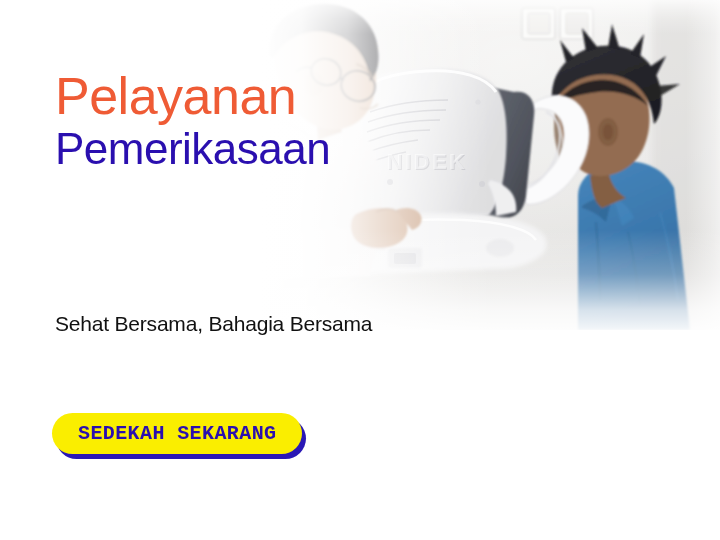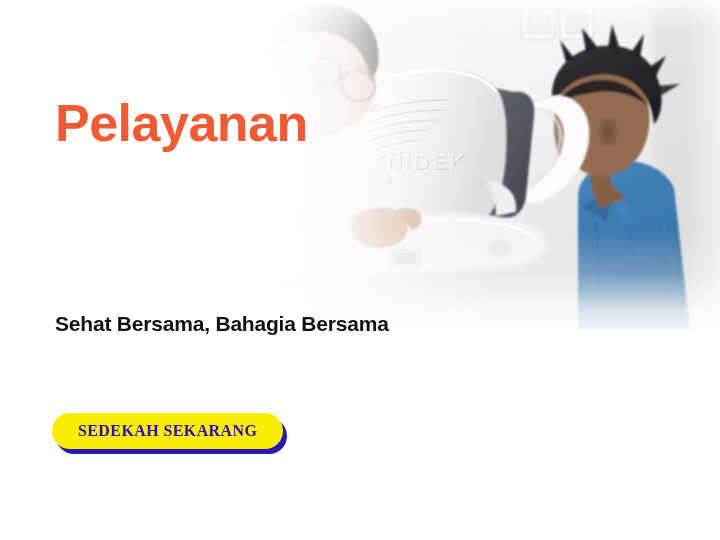--- a/index.html
+++ b/index.html
@@ -77,68 +77,67 @@
   }
 
   .headline {
     position: absolute;
     left: 55px;
     top: 68px;
     width: 470px;
   }
   .headline .line {
     display: block;
-    font-weight: 700;
+    font-weight: 400;
     letter-spacing: -0.5px;
     white-space: nowrap;
-    margin-top: 27px;
   }
   .headline .line1 {
     font-size: 52px;
     line-height: 56px;
     color: #EF5B35;
   }
   .headline .line2,
   .headline .line3 {
     font-size: 44px;
     line-height: 50px;
     color: #2A0FAF;
   }
 
   .tagline {
     position: absolute;
     left: 55px;
     top: 309px;
     width: 370px;
     font-size: 21px;
     line-height: 29px;
-    font-weight: 700;
+    font-weight: 400;
     color: #111111;
     letter-spacing: -0.2px;
   }
 
   .cta-wrap {
     position: absolute;
     left: 52px;
     top: 413px;
   }
   .cta-button {
     position: relative;
     display: inline-block;
     padding: 9px 26px 9px 26px;
     background: #FAEE00;
     color: #2A0FAF;
-    font-size: 16px;
+    font-size: 20px;
     font-weight: 700;
     letter-spacing: 0.4px;
     border: none;
     border-radius: 22px;
     box-shadow: 4px 5px 0 0 #2A18B5;
     cursor: pointer;
-    font-family: Liberation Serif, serif;
+    font-family: Liberation Mono, monospace;
   }
 </style>
 </head>
 <body>
 
 <div id="banner">
 
   <div class="photo-layer">
     <svg width="460" height="330" viewBox="0 0 460 330" xmlns="http://www.w3.org/2000/svg">
       <defs>
@@ -327,20 +326,21 @@
 
   <div class="fade-top"></div>
   <div class="fade-left"></div>
   <div class="fade-right"></div>
   <div class="fade-bottom"></div>
 
   <div class="content">
 
     <div class="headline">
       <span class="line line1">Pelayanan</span>
+      <span class="line line2">Pemerikasaan</span>
     </div>
 
     <div class="tagline">Sehat Bersama, Bahagia Bersama</div>
 
     <div class="cta-wrap">
       <button class="cta-button">SEDEKAH SEKARANG</button>
     </div>
 
   </div>
 </div>

